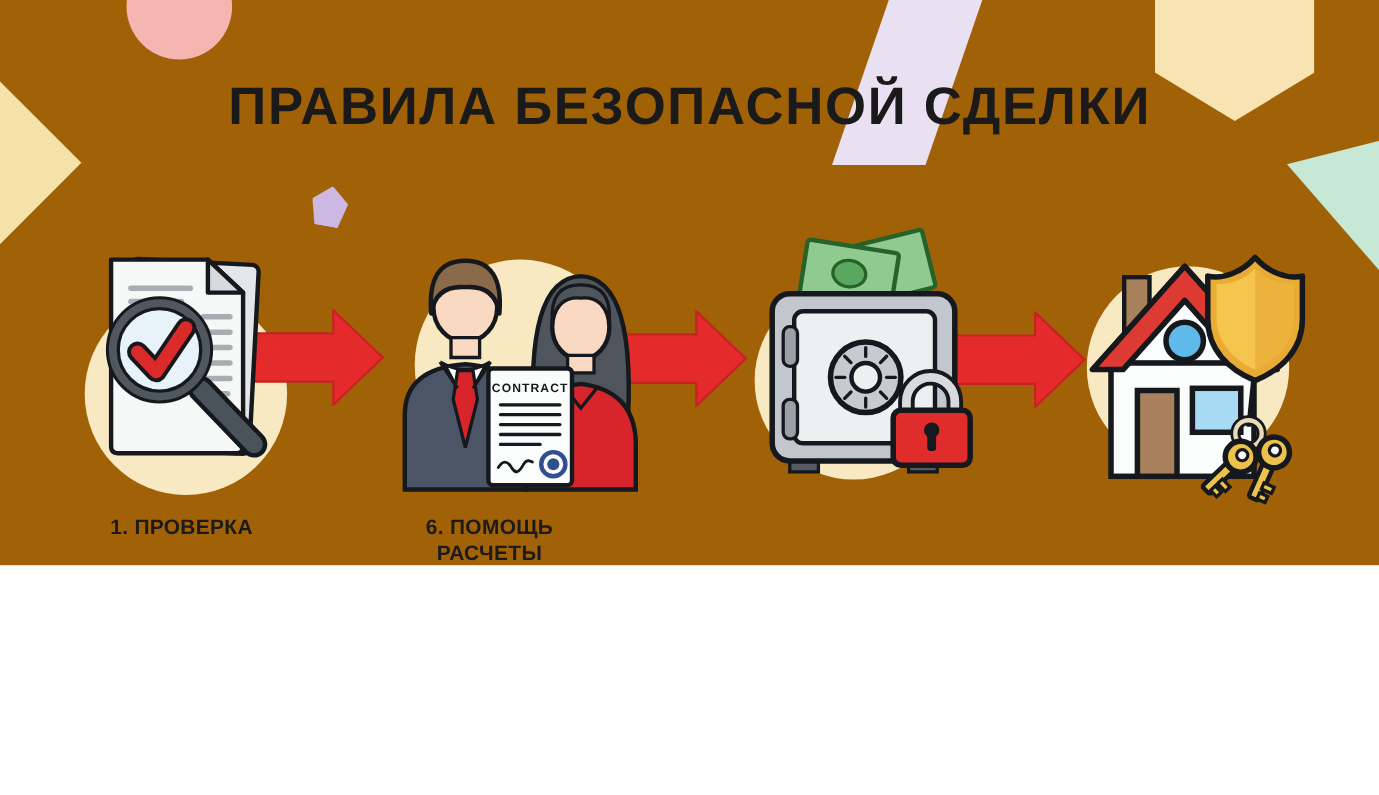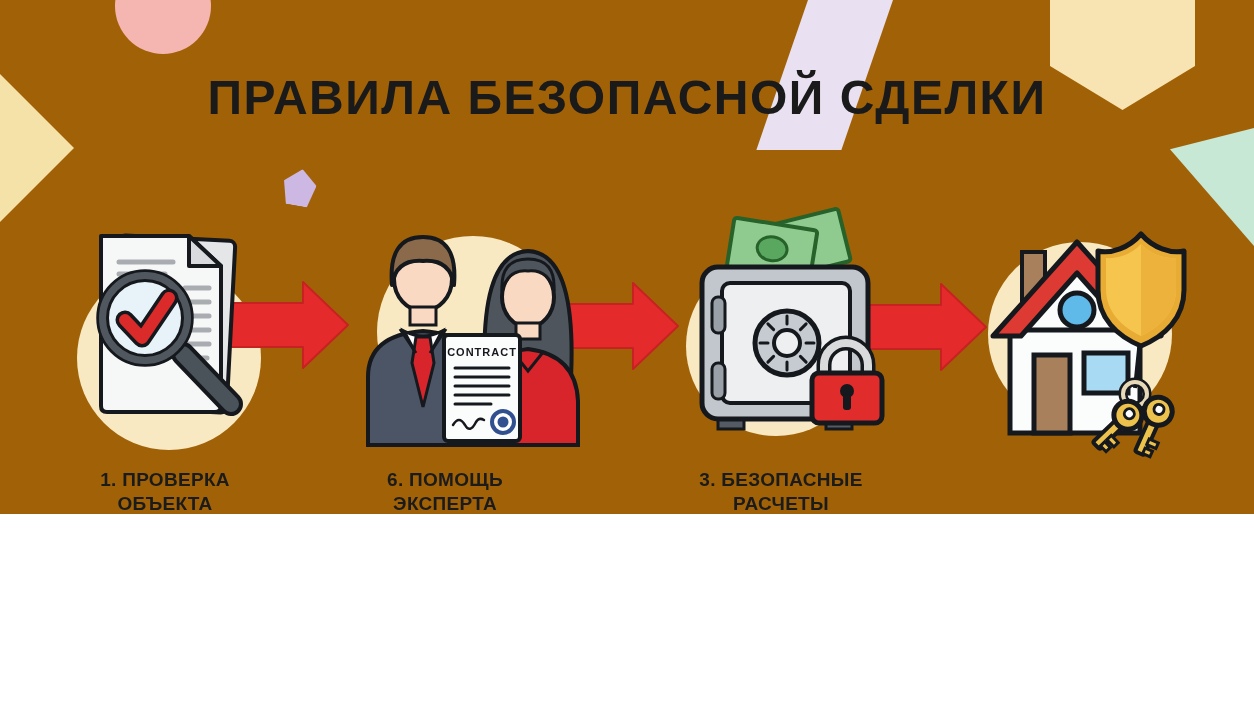--- a/index.html
+++ b/index.html
@@ -232,24 +232,19 @@
         <rect x="143" y="222" width="10" height="6" fill="#ecc24d" stroke="#15181c" stroke-width="3"></rect>
         <rect x="143" y="231" width="8" height="6" fill="#ecc24d" stroke="#15181c" stroke-width="3"></rect>
         <circle cx="140" cy="196" r="14" fill="#ecc24d" stroke="#15181c" stroke-width="5"></circle>
         <circle cx="140" cy="194" r="5" fill="#fbfcfc" stroke="#15181c" stroke-width="3"></circle>
       </g>
     </g>
   </svg>
 
   <div class="caption caption-1">
     <span>1. ПРОВЕРКА</span>
-    <span>ОБЪЕКТА</span>
   </div>
   <div class="caption caption-2">
     <span>6. ПОМОЩЬ</span>
-    <span>ЭКСПЕРТА</span>
-  </div>
-  <div class="caption caption-3">
-    <span>3. БЕЗОПАСНЫЕ</span>
     <span>РАСЧЕТЫ</span>
   </div>
 
 </div>
 
 </body></html>

